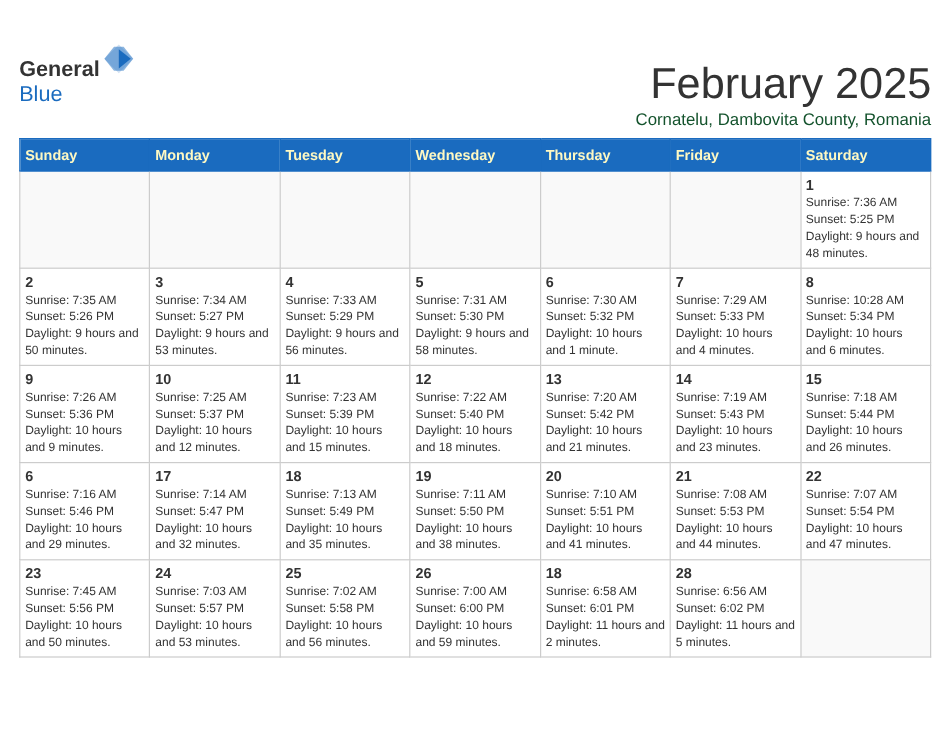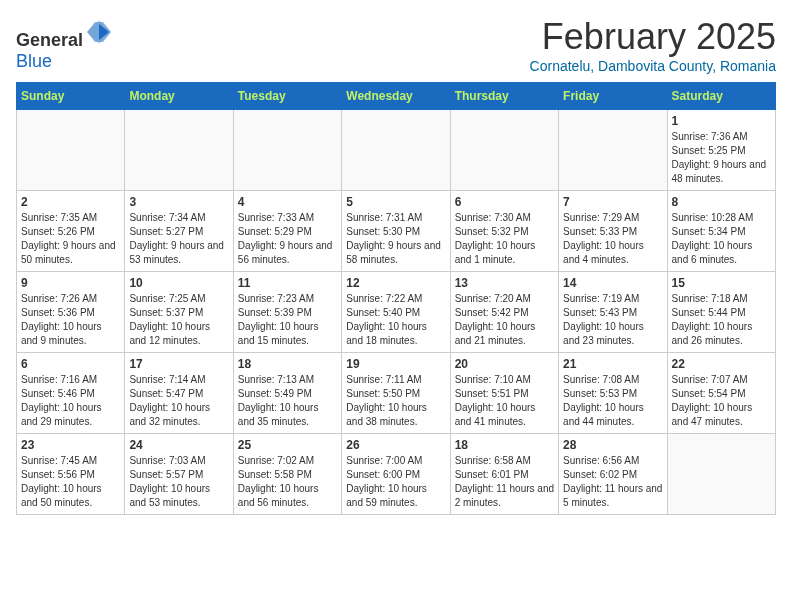--- a/index.html
+++ b/index.html
@@ -25,33 +25,34 @@
       height: 28px;
       margin-left: 2px;
     }
     .title-area {
       text-align: right;
     }
     .month-title {
       font-size: 36px;
       font-weight: normal;
       color: #333;
+      margin-top: 33px;
     }
     .location-title {
       font-size: 14px;
-      color: #0369a1;
+      color: #14532d;
     }
     .calendar {
       width: 100%;
       border-collapse: collapse;
       border: 1px solid #ccc;
     }
     .calendar th {
       background: #1a6bbf;
-      color: #bef264;
+      color: #fef9c3;
       font-size: 12px;
       font-weight: bold;
       padding: 6px 4px;
       text-align: left;
       border: 1px solid #1a6bbf;
     }
     .calendar td {
       border: 1px solid #ccc;
       vertical-align: top;
       padding: 4px 4px;

